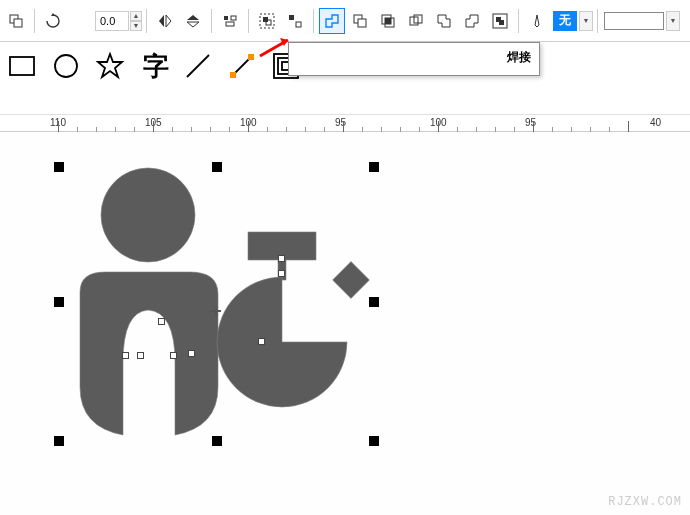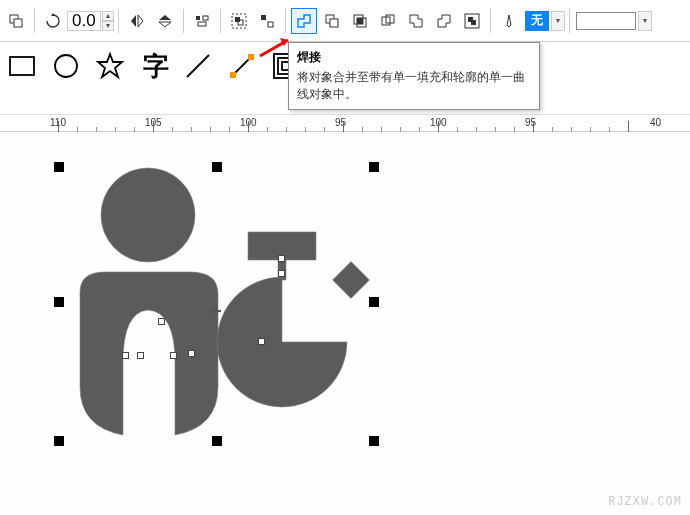--- a/index.html
+++ b/index.html
@@ -2,31 +2,31 @@
 <html><head>
 <meta charset="utf-8">
 <style>
   * { box-sizing: border-box; margin: 0; padding: 0; }
   body { width: 690px; height: 515px; font-family: "Microsoft YaHei", sans-serif; font-size: 12px; background: #fff; position: relative; overflow: hidden; }
   .toolbar { height: 42px; border-bottom: 1px solid #d0d0d0; display: flex; align-items: center; padding: 0 2px; background: #fff; }
   .tbtn { width: 26px; height: 26px; margin: 0 1px; display: flex; align-items: center; justify-content: center; cursor: pointer; color: #333; }
   .tbtn.active { border: 1px solid #0a84ff; background: #e6f2ff; }
   .tbtn svg { display: block; }
   .sep { width: 1px; height: 24px; background: #ccc; margin: 0 4px; }
-  .rot-input { width: 34px; height: 20px; border: 1px solid #ccc; font-size: 17px; padding: 0 4px; display: flex; align-items: center; }
+  .rot-input { width: 34px; height: 20px; border: 1px solid #ccc; font-size: 11px; padding: 0 4px; display: flex; align-items: center; margin-left: 28px; }
   .spin { display: flex; flex-direction: column; margin-left: 1px; }
   .spin div { width: 12px; height: 10px; background: #f4f4f4; border: 1px solid #ccc; font-size: 7px; display: flex; align-items: center; justify-content: center; color:#555; }
   .fill-none { width: 24px; height: 20px; background: #0a84ff; color: #fff; display: flex; align-items: center; justify-content: center; font-weight: bold; font-size: 12px; margin: 0 2px; }
   .color-swatch { width: 60px; height: 18px; border: 1px solid #888; background: #fff; margin: 0 2px; }
   .dd { width: 14px; height: 20px; border: 1px solid #ccc; background: #f4f4f4; display:flex; align-items:center; justify-content:center; font-size:7px; color:#555; }
   
   .shapebar { height: 48px; display: flex; align-items: center; background: #fff; }
   .sbtn { width: 38px; height: 38px; margin: 0 3px; display: flex; align-items: center; justify-content: center; cursor: pointer; }
   
-  .tooltip { position: absolute; left: 288px; top: 42px; width: 252px; border: 1px solid #8a8a8a; background: #fff; box-shadow: 2px 2px 4px rgba(0,0,0,0.2); padding: 6px 8px; z-index: 50; }
+  .tooltip { position: absolute; left: 288px; top: 42px; width: 252px; border: 1px solid #8a8a8a; background: #fff; box-shadow: 2px 2px 4px rgba(0,0,0,0.2); padding: 6px 8px; z-index: 50; text-align: right; }
   .tooltip .tt { font-weight: bold; margin-bottom: 3px; }
   .tooltip .desc { color: #333; line-height: 1.4; }
 
   .arrow { position: absolute; left: 258px; top: 36px; z-index: 40; }
 
   .ruler { position: absolute; left: 0; top: 114px; height: 18px; width: 690px; border-top: 1px solid #e0e0e0; border-bottom: 1px solid #ccc; background: #fff; }
   .rlabel { position: absolute; top: 2px; font-size: 10px; color: #333; }
   .rtick { position: absolute; top: 6px; width: 1px; height: 12px; background: #666; }
   .rtick.minor { top: 12px; height: 6px; background: #999; }
 
@@ -191,21 +191,20 @@
       <svg width="30" height="30">
         <rect x="3" y="3" width="24" height="24" fill="none" stroke="#000" stroke-width="1.8"></rect>
         <rect x="7" y="7" width="16" height="16" fill="none" stroke="#000" stroke-width="1.8"></rect>
         <rect x="11" y="11" width="8" height="8" fill="none" stroke="#000" stroke-width="1.8"></rect>
       </svg>
     </div>
 </div>
 
 <div class="tooltip">
   <div class="tt">焊接</div>
-  <div class="desc">将对象合并至带有单一填充和轮廓的单一曲线对象中。</div>
 </div>
 
 <svg class="arrow" width="40" height="22">
   <line x1="2" y1="20" x2="30" y2="4" stroke="#ff0000" stroke-width="3"></line>
   <path d="M30 4 L22 2 L26 10 Z" fill="#ff0000"></path>
 </svg>
 
 <div class="ruler">
   <span class="rlabel" style="left:50px">110</span>
   <span class="rlabel" style="left:145px">105</span>

